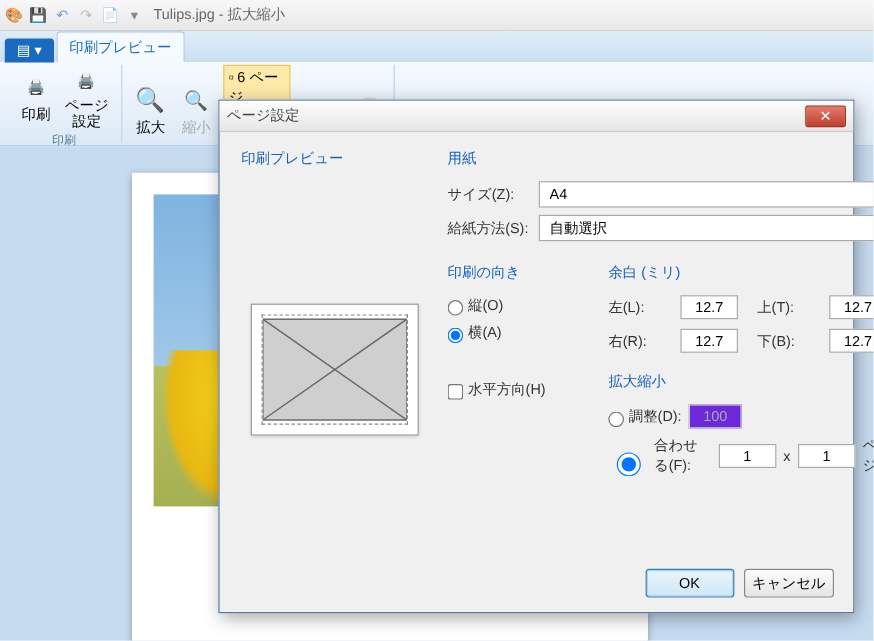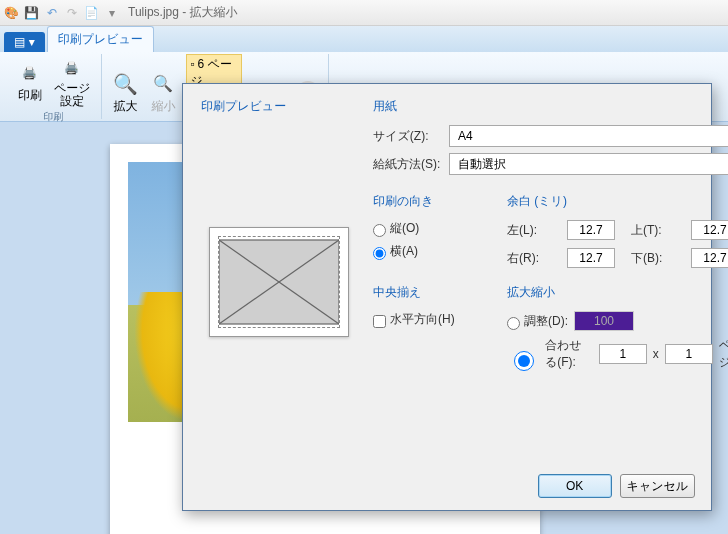--- a/index.html
+++ b/index.html
@@ -37,21 +37,21 @@
 .orient-inner{position:absolute;left:8px;top:8px;right:8px;bottom:8px;border:1px dashed #888}
 .orient-inner svg{width:100%;height:100%}
 .cols{display:flex;gap:24px}
 .colL{width:170px}
 .colR{flex:1}
 .radio-row,.check-row{display:flex;align-items:flex-end;gap:4px;margin:6px 0;cursor:pointer}
 input[type=radio],input[type=checkbox]{margin:0}
 .margin-grid{display:grid;grid-template-columns:50px 54px 50px 54px;gap:8px 10px;align-items:center;margin-top:6px}
 .margin-grid input,.scale input{width:48px;height:20px;border:1px solid #a9a9a9;text-align:center}
 .scale-row{display:flex;align-items:center;gap:6px;margin:6px 0}
-.scale-pct{width:60px;height:20px;border:1px solid #ccc;background:#4c1d95;color:#aaa;text-align:center}
+.scale-pct{width:44px;height:20px;border:1px solid #ccc;background:#6d28d9;color:#aaa;text-align:center}
 .dlg-btns{position:absolute;right:16px;bottom:12px;display:flex;gap:8px}
 .btn{min-width:74px;height:24px;border:1px solid #8a8a8a;background:linear-gradient(#fdfdfd,#e4e4e4);border-radius:3px;cursor:pointer}
 .btn.primary{border:1px solid #3c7fb1;box-shadow:0 0 0 1px #a8d6f5 inset;background:linear-gradient(#eaf4fc,#cfe7f7)}
 </style>
 </head>
 <body>
 
 <div class="titlebar">
   <span class="tb-ico">🎨</span>
   <span class="tb-ico">💾</span>
@@ -109,20 +109,26 @@
     <div class="photo">
       <div class="tulip" style="left:6px"></div>
       <div class="tulip" style="left:110px;bottom:-10px"></div>
       <div class="tulip" style="left:230px"></div>
       <div class="tulip" style="left:330px;bottom:-20px"></div>
     </div>
   </div>
 </div>
 
 <div class="dialog">
+  <div class="dlg-title">
+    <span>ページ設定</span>
+    <div class="dlg-close">
+        <span>✕</span>
+      </div>
+  </div>
   <div class="dlg-body">
     <div class="cols">
       <div class="colL">
         <div class="sec-h">印刷プレビュー</div>
         <div style="height:96px"></div>
         <div class="orient-preview">
           <div class="orient-inner">
             <svg viewBox="0 0 100 70">
                 <rect x="0" y="0" width="100" height="70" fill="#cfcfcf" stroke="#666"></rect>
                 <line x1="0" y1="0" x2="100" y2="70" stroke="#666"></line>
@@ -164,21 +170,20 @@
               <span>右(R):</span>
               <input value="12.7" style="">
               <span>下(B):</span>
               <input value="12.7" style="">
             </div>
           </div>
         </div>
 
         <div class="cols" style="margin-top:16px">
           <div style="width:110px">
-            <div class="sec-h">中央揃え</div>
             <label class="check-row">
               <input type="checkbox" style="">
               <span>水平方向(H)</span>
             </label>
           </div>
           <div style="flex:1">
             <div class="sec-h">拡大縮小</div>
             <div class="scale-row">
               <label class="radio-row" style="margin:0">
                 <input type="radio" name="scale" style="">

